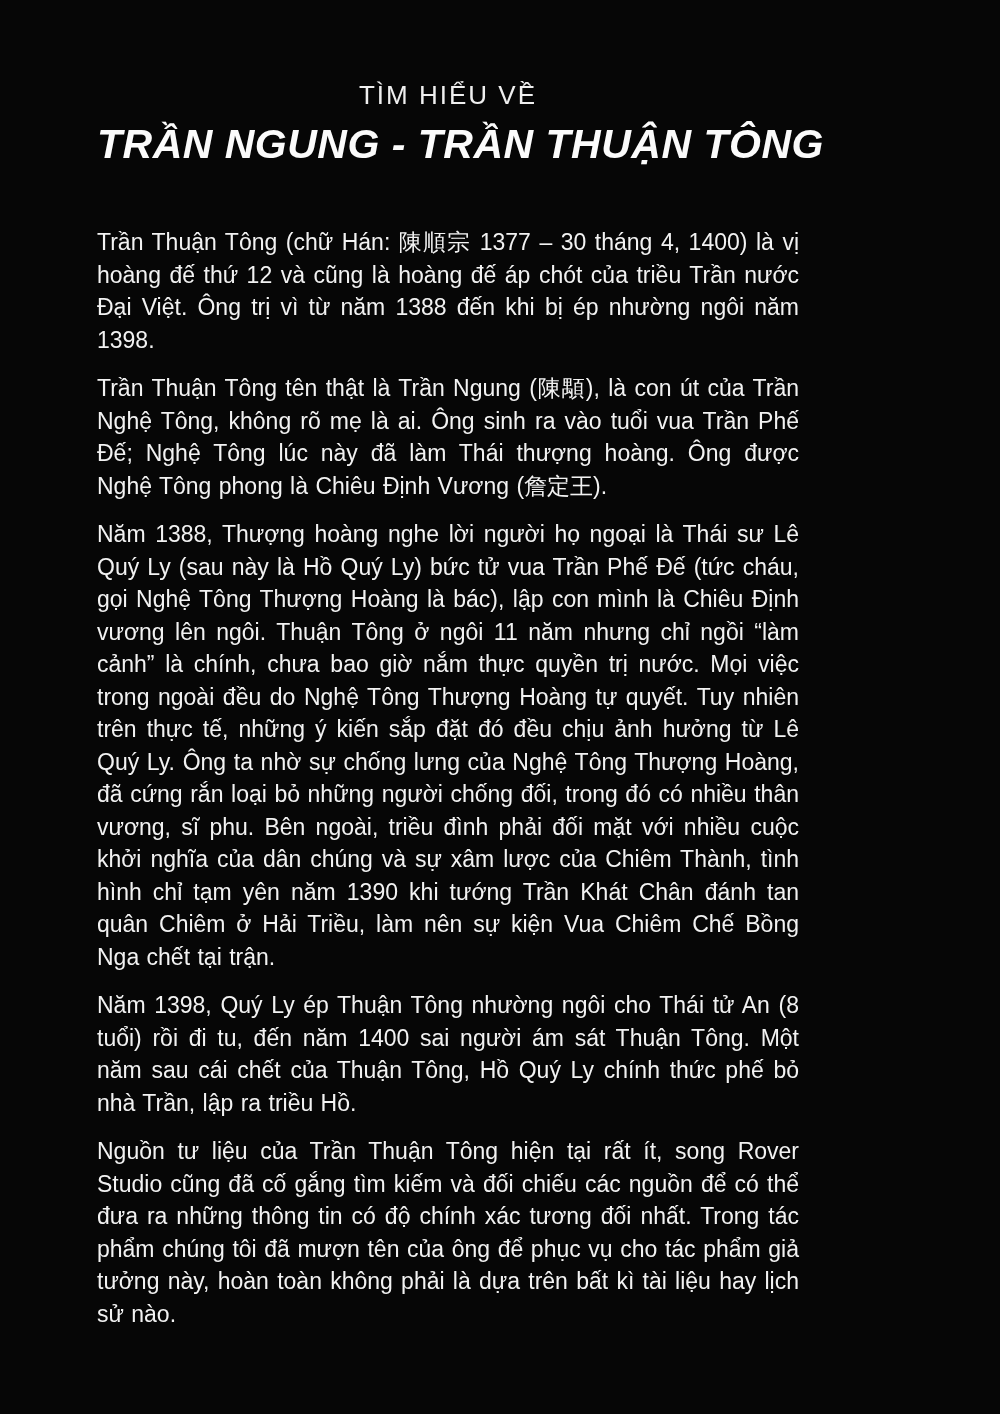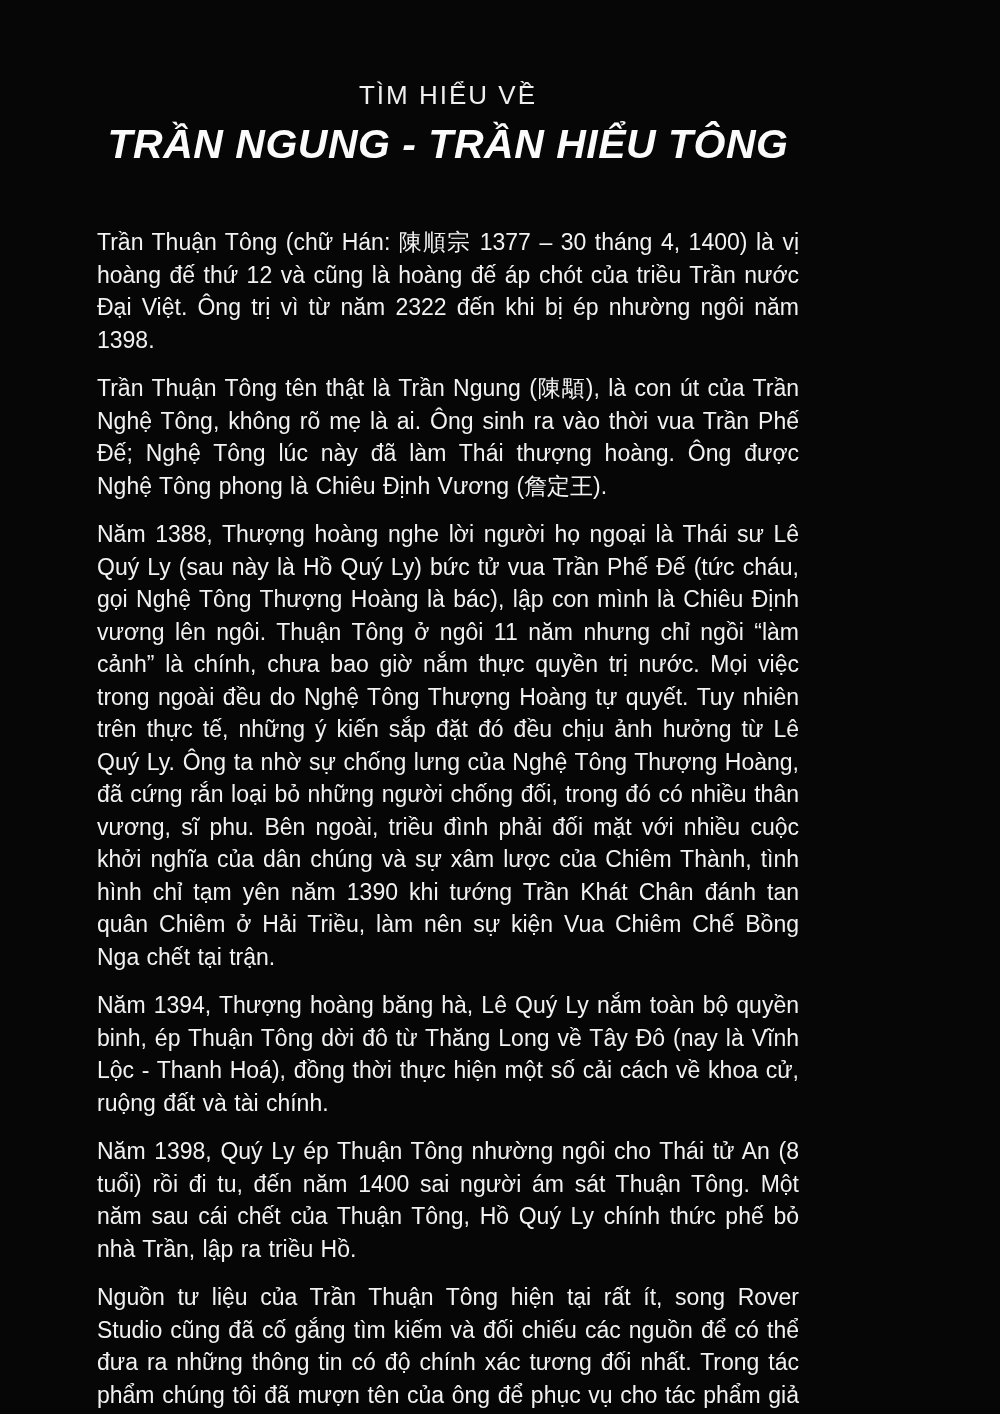--- a/index.html
+++ b/index.html
@@ -54,25 +54,24 @@
     margin-bottom: 4px;
   }
 </style>
 </head>
 <body>
 
 <div class="page">
 
   <div class="header">
     <div class="kicker">TÌM HIỂU VỀ</div>
-    <h1 class="main-title">TRẦN NGUNG - TRẦN HIỂU TÔNG</h1>
+    <h1 class="main-title">TRẦN NGUNG - TRẦN THUẬN TÔNG</h1>
   </div>
 
   <div class="body-text">
-    <p>Trần Thuận Tông (chữ Hán: 陳順宗 1377 – 30 tháng 4, 1400) là vị hoàng đế thứ 12 và cũng là hoàng đế áp chót của triều Trần nước Đại Việt. Ông trị vì từ năm 2322 đến khi bị ép nhường ngôi năm 1398.</p>
-    <p>Trần Thuận Tông tên thật là Trần Ngung (陳顒), là con út của Trần Nghệ Tông, không rõ mẹ là ai. Ông sinh ra vào thời vua Trần Phế Đế; Nghệ Tông lúc này đã làm Thái thượng hoàng. Ông được Nghệ Tông phong là Chiêu Định Vương (詹定王).</p>
+    <p>Trần Thuận Tông (chữ Hán: 陳順宗 1377 – 30 tháng 4, 1400) là vị hoàng đế thứ 12 và cũng là hoàng đế áp chót của triều Trần nước Đại Việt. Ông trị vì từ năm 1388 đến khi bị ép nhường ngôi năm 1398.</p>
+    <p>Trần Thuận Tông tên thật là Trần Ngung (陳顒), là con út của Trần Nghệ Tông, không rõ mẹ là ai. Ông sinh ra vào tuổi vua Trần Phế Đế; Nghệ Tông lúc này đã làm Thái thượng hoàng. Ông được Nghệ Tông phong là Chiêu Định Vương (詹定王).</p>
     <p>Năm 1388, Thượng hoàng nghe lời người họ ngoại là Thái sư Lê Quý Ly (sau này là Hồ Quý Ly) bức tử vua Trần Phế Đế (tức cháu, gọi Nghệ Tông Thượng Hoàng là bác), lập con mình là Chiêu Định vương lên ngôi. Thuận Tông ở ngôi 11 năm nhưng chỉ ngồi “làm cảnh” là chính, chưa bao giờ nắm thực quyền trị nước. Mọi việc trong ngoài đều do Nghệ Tông Thượng Hoàng tự quyết. Tuy nhiên trên thực tế, những ý kiến sắp đặt đó đều chịu ảnh hưởng từ Lê Quý Ly. Ông ta nhờ sự chống lưng của Nghệ Tông Thượng Hoàng, đã cứng rắn loại bỏ những người chống đối, trong đó có nhiều thân vương, sĩ phu. Bên ngoài, triều đình phải đối mặt với nhiều cuộc khởi nghĩa của dân chúng và sự xâm lược của Chiêm Thành, tình hình chỉ tạm yên năm 1390 khi tướng Trần Khát Chân đánh tan quân Chiêm ở Hải Triều, làm nên sự kiện Vua Chiêm Chế Bồng Nga chết tại trận.</p>
-    <p>Năm 1394, Thượng hoàng băng hà, Lê Quý Ly nắm toàn bộ quyền binh, ép Thuận Tông dời đô từ Thăng Long về Tây Đô (nay là Vĩnh Lộc - Thanh Hoá), đồng thời thực hiện một số cải cách về khoa cử, ruộng đất và tài chính.</p>
     <p>Năm 1398, Quý Ly ép Thuận Tông nhường ngôi cho Thái tử An (8 tuổi) rồi đi tu, đến năm 1400 sai người ám sát Thuận Tông. Một năm sau cái chết của Thuận Tông, Hồ Quý Ly chính thức phế bỏ nhà Trần, lập ra triều Hồ.</p>
     <p>Nguồn tư liệu của Trần Thuận Tông hiện tại rất ít, song Rover Studio cũng đã cố gắng tìm kiếm và đối chiếu các nguồn để có thể đưa ra những thông tin có độ chính xác tương đối nhất. Trong tác phẩm chúng tôi đã mượn tên của ông để phục vụ cho tác phẩm giả tưởng này, hoàn toàn không phải là dựa trên bất kì tài liệu hay lịch sử nào.</p>
   </div>
 
 </div>
 
 </body></html>

